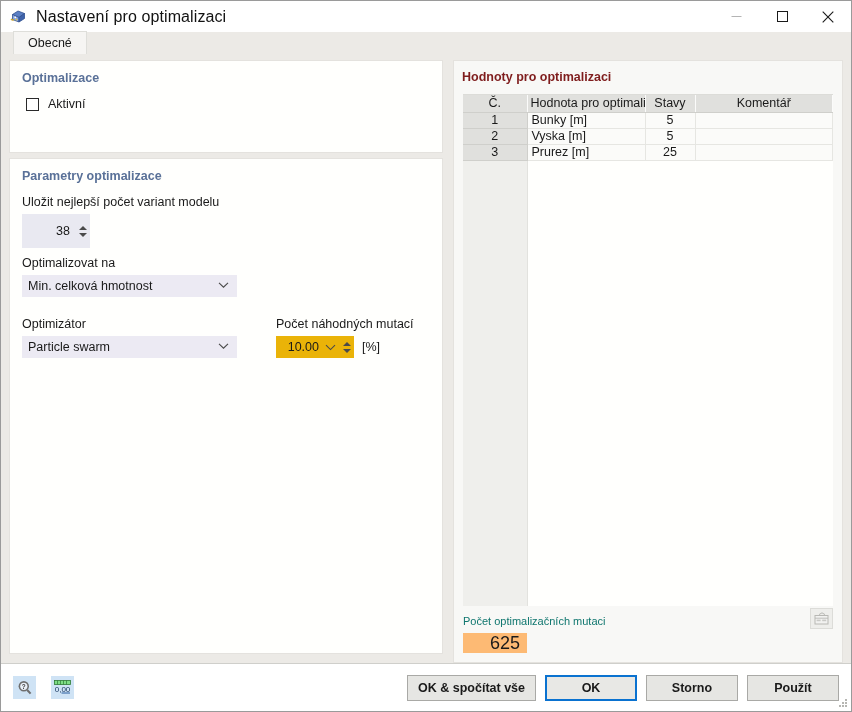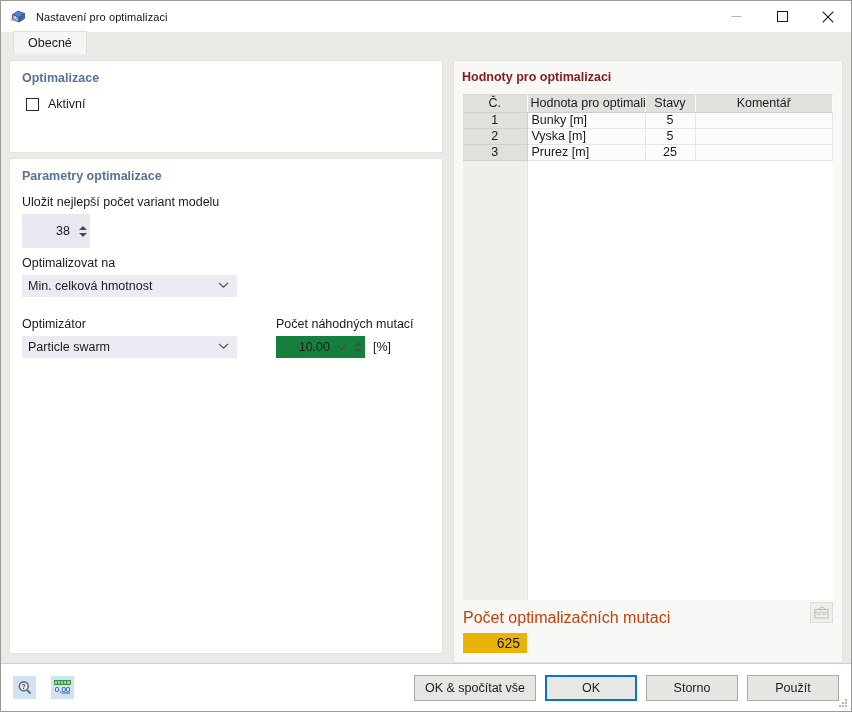--- a/index.html
+++ b/index.html
@@ -31,21 +31,21 @@
     flex: 0 0 auto;
     position: relative;
   }
   #title-icon {
     width: 17px; height: 17px;
     margin-left: 9px; margin-right: 9px;
     position: relative;
     flex: 0 0 auto;
   }
   #title-text {
-    font-size: 11px;
+    font-size: 16px;
     color: #121212;
     letter-spacing: .1px;
     white-space: nowrap;
     text-align: center;
   }
   #winbtns {
     position: absolute; right: 0; top: 0;
     height: 31px; display: flex;
   }
   .winbtn {
@@ -185,23 +185,23 @@
   .combo .cb-val { font-size: 12.5px; color: #1a1a1a; }
   .cb-chev {
     position: absolute; right: 8px; top: 50%;
     transform: translateY(-60%);
   }
 
   
   .combospin {
     display: inline-flex;
     align-items: center;
-    background: #15803d;
+    background: #eab308;
     height: 22px;
-    width: 89px;
+    width: 78px;
     box-sizing: border-box;
     position: relative;
   }
   .combospin .cs-val {
     flex: 1 1 auto;
     text-align: right;
     padding-right: 2px;
     font-size: 12.5px;
   }
   .cs-chev { width: 18px; display:flex; align-items:center; justify-content:center; }
@@ -267,25 +267,25 @@
     display: flex;
     min-height: 0;
   }
   #filler-hdr { width: 64px; background: #efefec; border-right: 1px solid #e2e2de; flex:0 0 auto;}
   #filler-body { flex: 1 1 auto; background: #fffffd; }
 
   #mut-area {
     padding: 9px 9px 0 9px;
     position: relative;
   }
-  #mut-label { font-size: 16px; color: #c2410c; margin-bottom: 6px; }
+  #mut-label { font-size: 11px; color: #0f766e; margin-bottom: 6px; }
   #mut-value {
     width: 64px; height: 20px;
-    background: #eab308;
-    font-size: 14px;
+    background: #fdba74;
+    font-size: 18px;
     display: flex; align-items: center; justify-content: flex-end;
     padding-right: 7px;
     box-sizing: border-box;
     color: #1a1a1a;
   }
   #mut-iconbtn {
     position: absolute;
     right: 9px; top: 2px;
     width: 23px; height: 21px;
     background: #eeeeeb;
@@ -322,20 +322,21 @@
     height: 26px;
     min-width: 92px;
     background: #e6e6e3;
     border: 1px solid #a9a9a6;
     box-sizing: border-box;
     display: flex; align-items: center; justify-content: center;
     font-size: 12.5px;
     color: #1a1a1a;
     padding: 0 10px;
     white-space: nowrap;
+    font-weight: bold;
   }
   .btn.focus {
     border: 2px solid #0a72d0;
     background: #e8e8e5;
   }
   #grip {
     position: absolute;
     right: 2px; bottom: 2px;
     width: 12px; height: 12px;
   }

